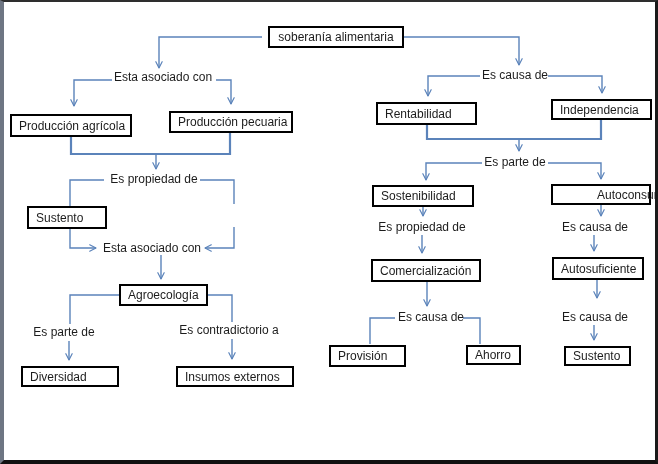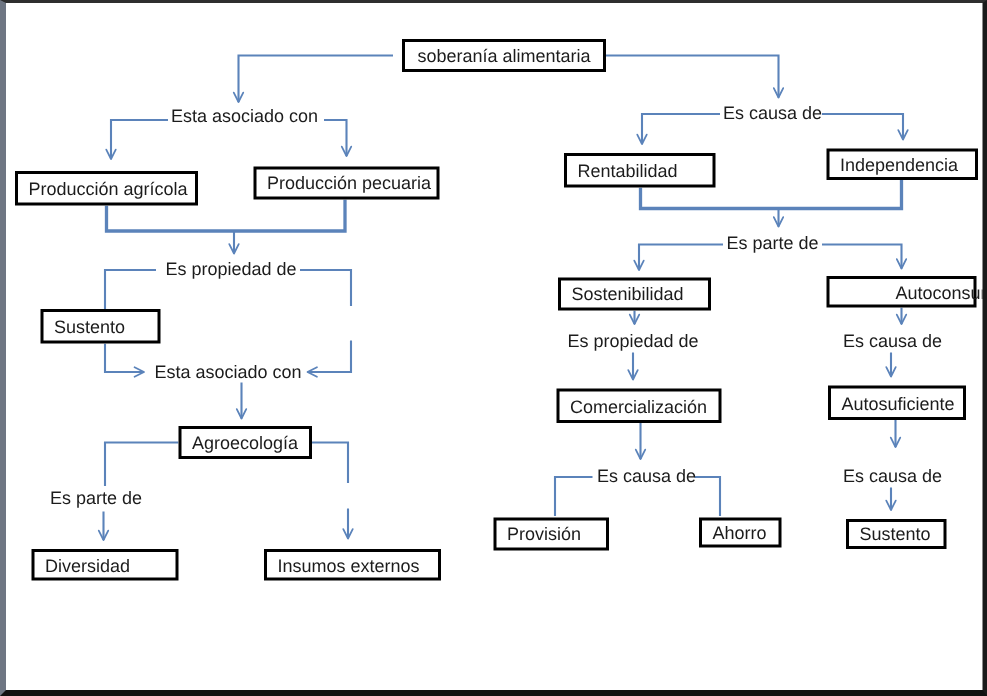--- a/index.html
+++ b/index.html
@@ -158,20 +158,21 @@
   <div class="node" style="left:560px; top:344px; width:67px; height:20px;">Sustento</div>
 
   <div class="edge-label" style="left:110px; top:69px; width:96px;">Esta asociado con</div>
 
   <div class="edge-label" style="left:103px; top:171px; width:94px;">Es propiedad de</div>
 
   <div class="edge-label" style="left:98px; top:240px; width:100px;">Esta asociado con</div>
 
   <div class="edge-label" style="left:28px; top:324px; width:64px;">Es parte de</div>
 
+  <div class="edge-label" style="left:172px; top:322px; width:106px;">Es contradictorio a</div>
 
   <div class="edge-label" style="left:478px; top:67px; width:64px;">Es causa de</div>
 
   <div class="edge-label" style="left:480px; top:154px; width:62px;">Es parte de</div>
 
   <div class="edge-label" style="left:374px; top:219px; width:88px;">Es propiedad de</div>
 
   <div class="edge-label" style="left:558px; top:219px; width:64px;">Es causa de</div>
 
   <div class="edge-label" style="left:394px; top:309px; width:64px;">Es causa de</div>

